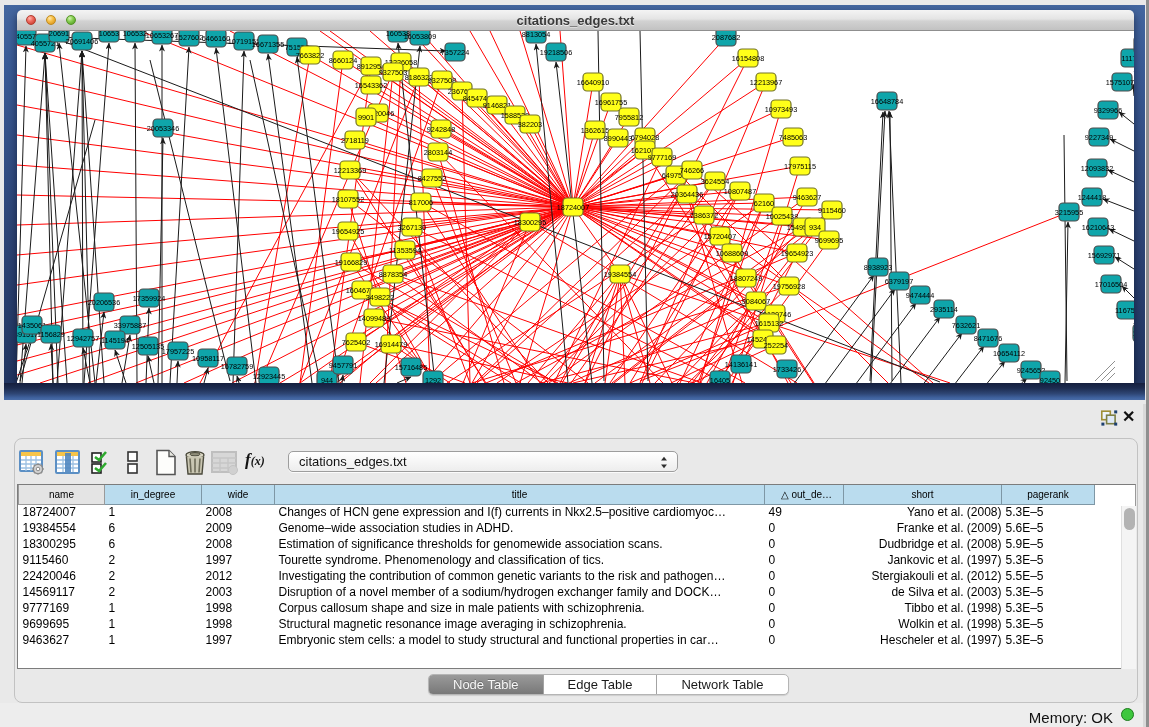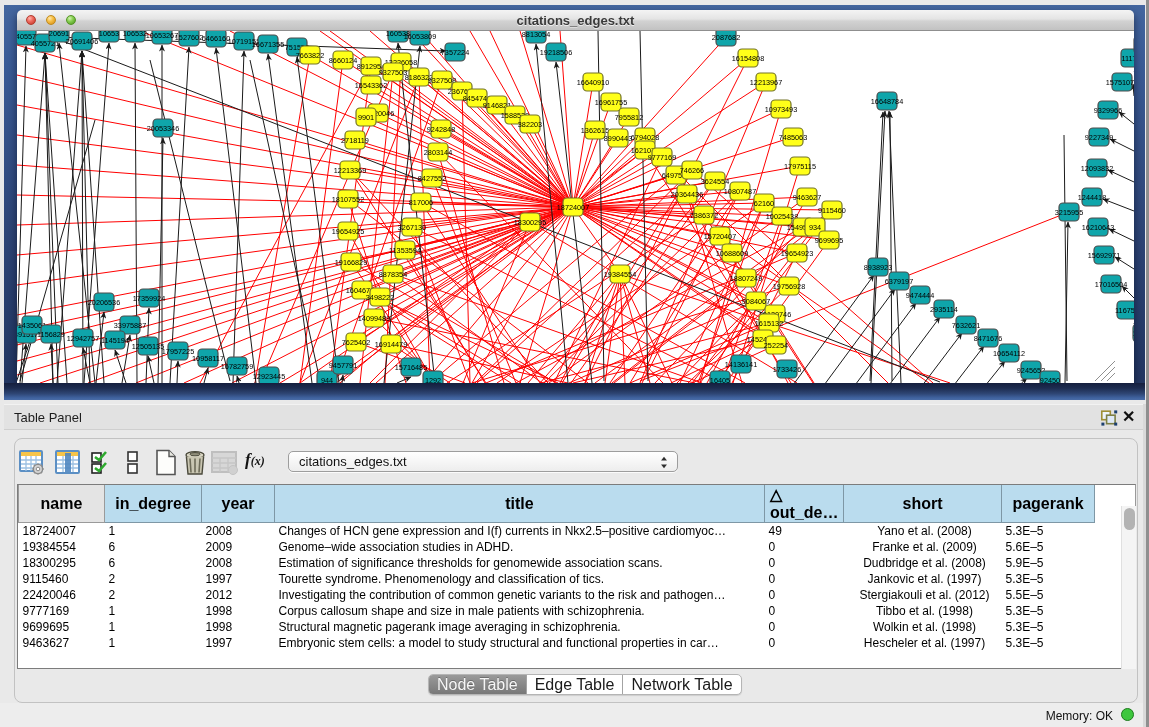--- a/index.html
+++ b/index.html
@@ -25,35 +25,35 @@
 .tp-float{position:absolute;left:1101px;top:409px;width:17px;height:17px}
 .tp-x{position:absolute;left:1122px;top:407px;width:16px;height:18px;font-size:16px;font-weight:bold;color:#111}
 .container{position:absolute;left:14px;top:438px;width:1124px;height:265px;background:#e9e9e9;border:1px solid #c2c2c2;border-radius:8px}
 .toolbar{position:absolute;left:14px;top:446px;height:32px;width:1100px}
 .combo{position:absolute;left:288px;top:451px;width:390px;height:21px;border:1px solid #9d9d9d;border-radius:5px;
   background:linear-gradient(180deg,#ffffff,#ededed);box-shadow:0 1px 0 rgba(255,255,255,.8);font-size:13px;color:#111;line-height:20px;padding-left:10px}
 .steppers{position:absolute;right:9px;top:4px;width:8px;height:13px}
 
 .tablewrap{position:absolute;left:17px;top:484px;width:1119px;height:185px;background:#fff;border:1px solid #7c7c7c;border-right:1px solid #9a9a9a}
 table.grid{border-collapse:collapse;table-layout:fixed;width:1076px;font-size:12px;color:#000}
-table.grid th{height:19px;font-weight:bold;font-size:16px;background:#badcee;border:1px solid #7e97a5;border-top:none;padding:0}
+table.grid th{height:19px;font-weight:normal;font-size:10px;background:#badcee;border:1px solid #7e97a5;border-top:none;padding:0}
 table.grid th.first{background:#e4e4e4;border-color:#9a9a9a}
 table.grid td{height:16px;padding:0 0 0 4px;white-space:nowrap;overflow:hidden;border:none}
 td.c1{padding-left:6px}
-td.c6{text-align:center}
+td.c6{text-align:right}
 .scroll{position:absolute;left:1103px;top:21px;width:15px;height:163px;background:#f4f4f4;border-left:1px solid #e0e0e0}
 .thumb{position:absolute;left:2px;top:2px;width:11px;height:22px;border-radius:6px;background:#b3b3b3}
 
 .tabs{position:absolute;left:428px;top:674px;height:21px;display:flex;border:1px solid #b5b5b5;border-radius:5px;overflow:hidden;background:#fff;box-shadow:0 1px 1px rgba(0,0,0,.12)}
-.tab{font-size:16px;color:#1a1a1a;padding:0 8px;line-height:20px}
+.tab{font-size:13px;color:#1a1a1a;padding:0 24px;line-height:20px}
 .tab.sel{background:linear-gradient(180deg,#9a9a9a,#787878);color:#f6f6f6;text-shadow:0 -1px 0 rgba(0,0,0,.25)}
 .tab+.tab{border-left:1px solid #a3a3a3}
 
 .status{position:absolute;left:0;top:703px;width:1149px;height:24px;background:#ededed}
-.status .m{position:absolute;right:36px;top:6px;font-size:12px;color:#111}
+.status .m{position:absolute;right:36px;top:6px;font-size:15px;color:#111}
 .dot{position:absolute;right:15px;top:5px;width:13px;height:13px;border-radius:50%;background:#3ec73e;border:1.5px solid #1d7a1d}
 .rframe{position:absolute;right:0;top:0;width:3px;height:727px;background:#8f8f8f}
 .rframe2{position:absolute;right:3px;top:404px;width:3px;height:323px;background:#d9d9d9}
 </style></head>
 <body>
 <div class="app">
   <div class="netbg"></div>
   <div class="win">
     <div class="titlebar">
       <div class="tl r"></div>
@@ -613,23 +613,20 @@
 <rect x="503.0" y="182.0" width="20" height="18" rx="4" fill="#ffff19" stroke="#74742a" stroke-width="1.2"></rect>
           <text x="513.0" y="194.0" font-size="7.3" font-family="Liberation Sans, sans-serif" fill="#000000" text-anchor="middle">18300295</text>
 <rect x="546.0" y="167.0" width="20" height="18" rx="4" fill="#ffff19" stroke="#74742a" stroke-width="1.2"></rect>
           <text x="556.0" y="179.0" font-size="7.3" font-family="Liberation Sans, sans-serif" fill="#000000" text-anchor="middle">18724007</text>
 <path d="M1078 350 L1098 330 M1084 350 L1098 336 M1090 350 L1098 342" stroke="#8f8f8f" stroke-width="1" fill="none"></path>
 </svg>
       </div>
   </div>
   <div class="botstrip"></div>
 
-  <div class="tp-head">
-      <div class="t">Table Panel</div>
-    </div>
   <svg class="tp-float" viewBox="0 0 17 17">
     <rect x="0.8" y="2.2" width="8.5" height="8.5" fill="#eef4fb" stroke="#9f8f35" stroke-width="1.6"></rect>
     <rect x="5.6" y="6.2" width="8.5" height="8.5" fill="#dfeaf8" stroke="#7d7f45" stroke-width="1.6"></rect>
     <rect x="13.2" y="1.4" width="3" height="3" fill="#1c3f6e"></rect>
     <rect x="0.4" y="13.6" width="3" height="3" fill="#1c3f6e"></rect>
     <rect x="13.2" y="13.6" width="3" height="3" fill="#1c3f6e"></rect>
   </svg>
   <div class="tp-x">✕</div>
 
   <div class="container"></div>
@@ -692,23 +689,23 @@
           <col style="width:73px">
           <col style="width:490px">
           <col style="width:79px">
           <col style="width:158px">
           <col style="width:93px">
         </colgroup>
       <thead>
           <tr>
         <th class="first">name</th>
             <th>in_degree</th>
-            <th>year</th>
+            <th>wide</th>
             <th>title</th>
-        <th style="text-align:left;padding-left:5px">△ out_de…</th>
+        <th style="text-align:center;padding-left:5px">△ out_de…</th>
             <th>short</th>
             <th>pagerank</th>
       </tr>
         </thead>
       <tbody>
 <tr>
             <td class="c1">18724007</td>
             <td class="c2">1</td>
             <td class="c3">2008</td>
             <td class="c4">Changes of HCN gene expression and I(f) currents in Nkx2.5–positive cardiomyoc…</td>
@@ -746,33 +743,42 @@
 <tr>
             <td class="c1">22420046</td>
             <td class="c2">2</td>
             <td class="c3">2012</td>
             <td class="c4">Investigating the contribution of common genetic variants to the risk and pathogen…</td>
             <td class="c5">0</td>
             <td class="c6">Stergiakouli et al. (2012)</td>
             <td class="c7">5.5E–5</td>
           </tr>
 <tr>
+            <td class="c1">14569117</td>
+            <td class="c2">2</td>
+            <td class="c3">2003</td>
+            <td class="c4">Disruption of a novel member of a sodium/hydrogen exchanger family and DOCK…</td>
+            <td class="c5">0</td>
+            <td class="c6">de Silva et al. (2003)</td>
+            <td class="c7">5.3E–5</td>
+          </tr>
+<tr>
             <td class="c1">9777169</td>
             <td class="c2">1</td>
             <td class="c3">1998</td>
             <td class="c4">Corpus callosum shape and size in male patients with schizophrenia.</td>
             <td class="c5">0</td>
             <td class="c6">Tibbo et al. (1998)</td>
             <td class="c7">5.3E–5</td>
           </tr>
 <tr>
             <td class="c1">9699695</td>
             <td class="c2">1</td>
             <td class="c3">1998</td>
-            <td class="c4">Structural magnetic pagerank image averaging in schizophrenia.</td>
+            <td class="c4">Structural magnetic resonance image averaging in schizophrenia.</td>
             <td class="c5">0</td>
             <td class="c6">Wolkin et al. (1998)</td>
             <td class="c7">5.3E–5</td>
           </tr>
 <tr>
             <td class="c1">9463627</td>
             <td class="c2">1</td>
             <td class="c3">1997</td>
             <td class="c4">Embryonic stem cells: a model to study structural and functional properties in car…</td>
             <td class="c5">0</td>

